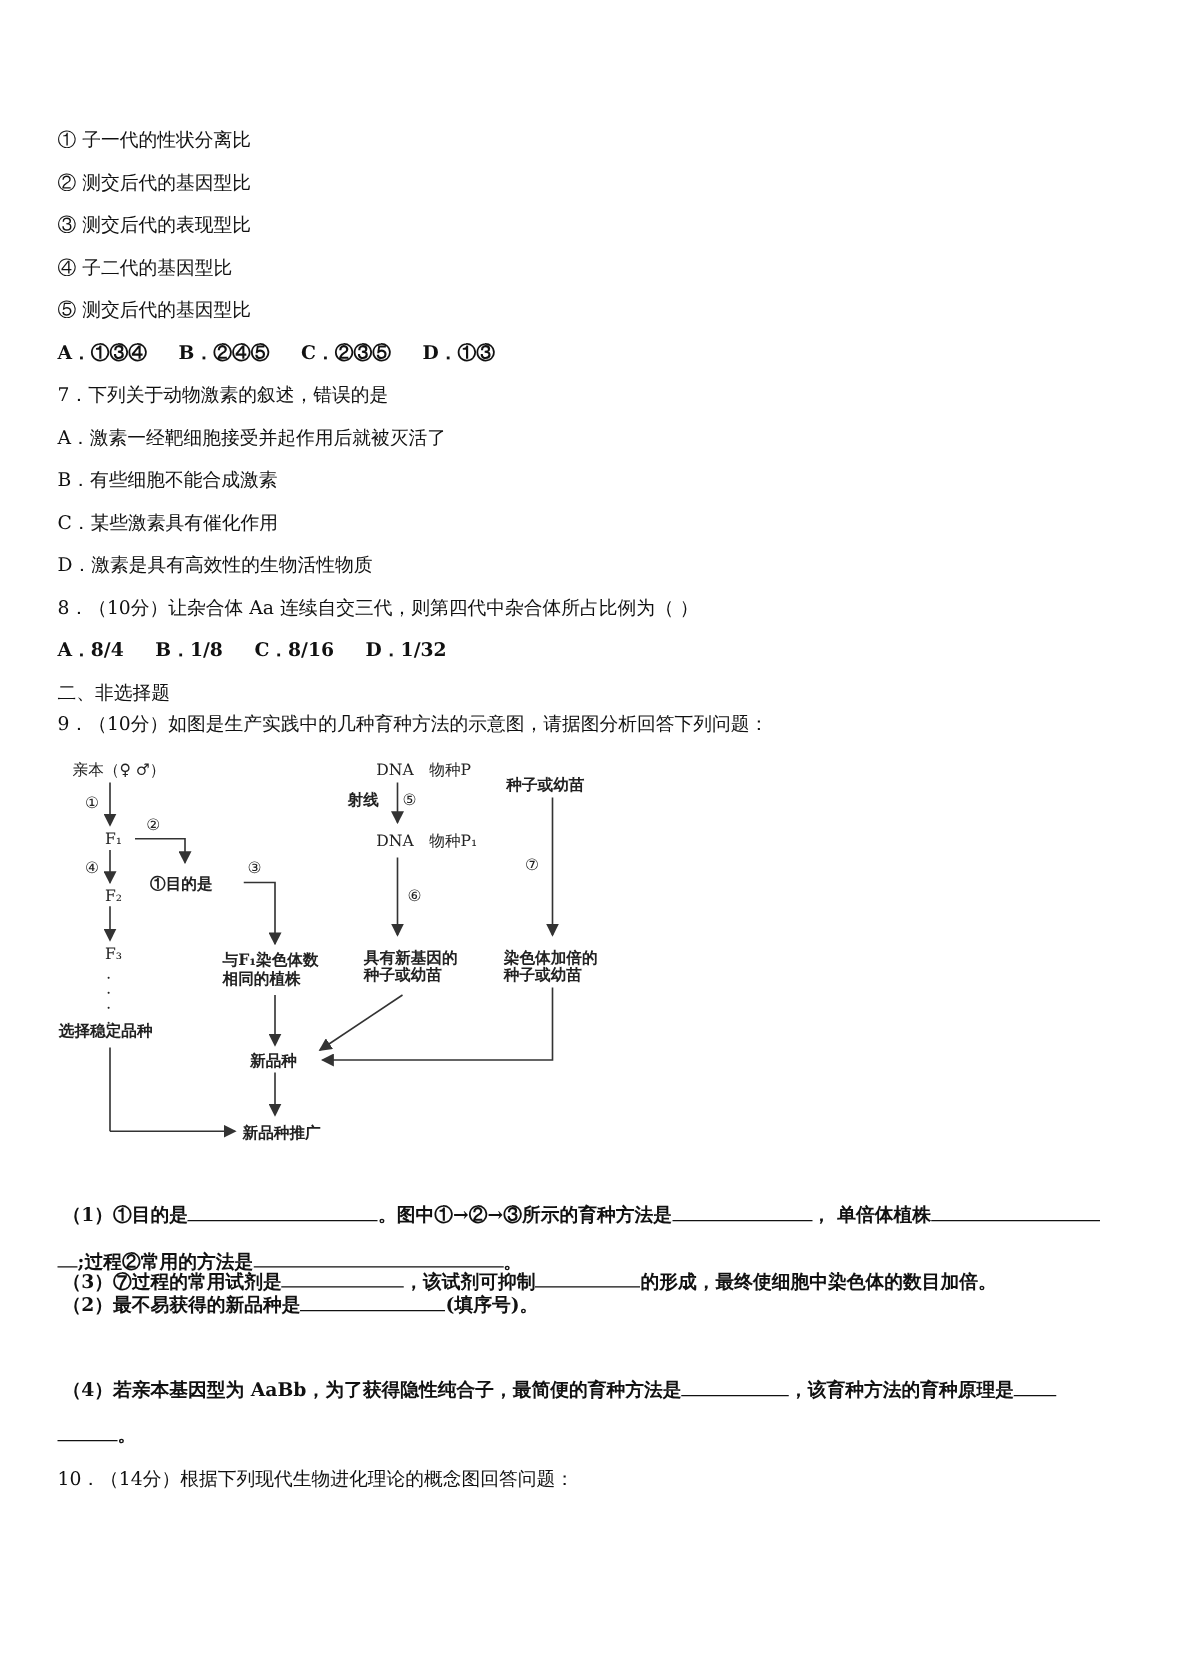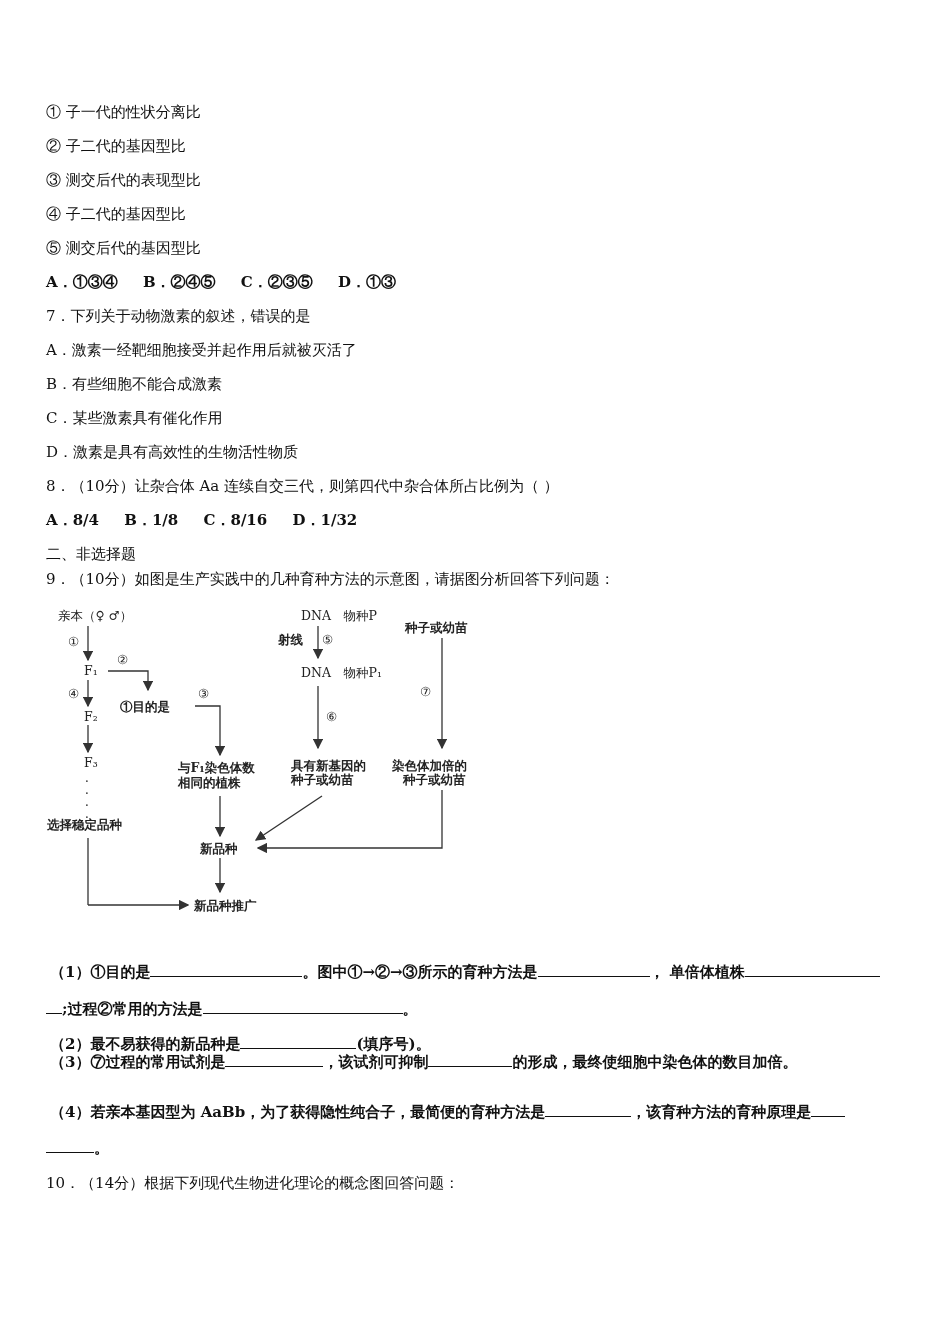--- a/index.html
+++ b/index.html
@@ -12,21 +12,21 @@
   .diagram svg { position:absolute; left:0; top:0; }
   .dl { position:absolute; font-size:12.5px; line-height:15px; white-space:nowrap; color:#222; font-weight:bold; }
   .dl.n { font-weight:normal; }
   .blank { display:inline-block; border-bottom:1px solid #111; height:15px; vertical-align:baseline; }
   .q { font-weight:bold; }
 </style>
 </head>
 <body>
 
 <div class="line" style="top:102px">① 子一代的性状分离比</div>
-<div class="line" style="top:136px">② 子二代的基因型比</div>
+<div class="line" style="top:136px">② 测交后代的基因型比</div>
 <div class="line" style="top:170px">③ 测交后代的表现型比</div>
 <div class="line" style="top:204px">④ 子二代的基因型比</div>
 <div class="line" style="top:238px">⑤ 测交后代的基因型比</div>
 <div class="line bold opts" style="top:272px">
   <span>A．①③④</span>
   <span>B．②④⑤</span>
   <span>C．②③⑤</span>
   <span>D．①③</span>
 </div>
 
@@ -103,34 +103,34 @@
   <div class="dl n" style="left:261px; top:8px">DNA　物种P</div>
   <div class="dl" style="left:238px; top:32px">射线</div>
   <div class="dl n" style="left:282px; top:32px">⑤</div>
   <div class="dl n" style="left:261px; top:65px">DNA　物种P₁</div>
   <div class="dl n" style="left:286px; top:109px">⑥</div>
   <div class="dl" style="left:251px; top:158px">具有新基因的</div>
   <div class="dl" style="left:251px; top:172px">种子或幼苗</div>
 
   <div class="dl" style="left:365px; top:20px">种子或幼苗</div>
   <div class="dl n" style="left:380px; top:84px">⑦</div>
-  <div class="dl" style="left:352px; top:158px">染色体加倍的</div>
+  <div class="dl" style="left:363px; top:158px">染色体加倍的</div>
   <div class="dl" style="left:363px; top:172px">种子或幼苗</div>
 </div>
 
 <div class="line q" style="top:961px; left:50px">
   <span>（1）①目的是</span><span class="blank" style="width:152px"></span><span>。图中①→②→③所示的育种方法是</span><span class="blank" style="width:112px"></span><span>，  单倍体植株</span><span class="blank" style="width:135px"></span>
 </div>
 <div class="line q" style="top:998px">
   <span class="blank" style="width:16px"></span><span>;过程②常用的方法是</span><span class="blank" style="width:200px"></span><span>。</span>
 </div>
 <div class="line q" style="top:1033px; left:50px">
   <span>（2）最不易获得的新品种是</span><span class="blank" style="width:116px"></span><span>(填序号)。</span>
 </div>
-<div class="line q" style="top:1051px; left:50px">
+<div class="line q" style="top:1014px; left:50px">
   <span>（3）⑦过程的常用试剂是</span><span class="blank" style="width:98px"></span><span>，该试剂可抑制</span><span class="blank" style="width:84px"></span><span>的形成，最终使细胞中染色体的数目加倍。</span>
 </div>
 <div class="line q" style="top:1101px; left:50px">
   <span>（4）若亲本基因型为 AaBb，为了获得隐性纯合子，最简便的育种方法是</span><span class="blank" style="width:86px"></span><span>，该育种方法的育种原理是</span><span class="blank" style="width:34px"></span>
 </div>
 <div class="line q" style="top:1137px">
   <span class="blank" style="width:48px"></span><span>。</span>
 </div>
 
 <div class="line" style="top:1173px">10．（14分）根据下列现代生物进化理论的概念图回答问题：</div>

